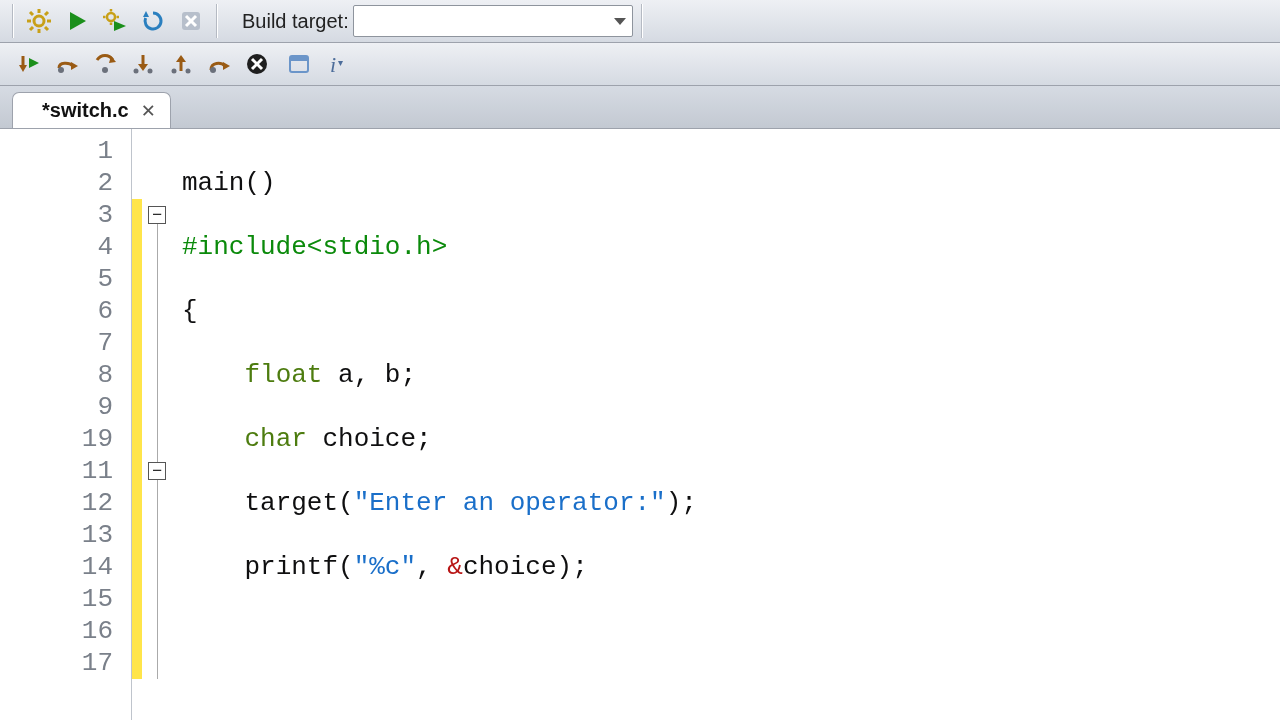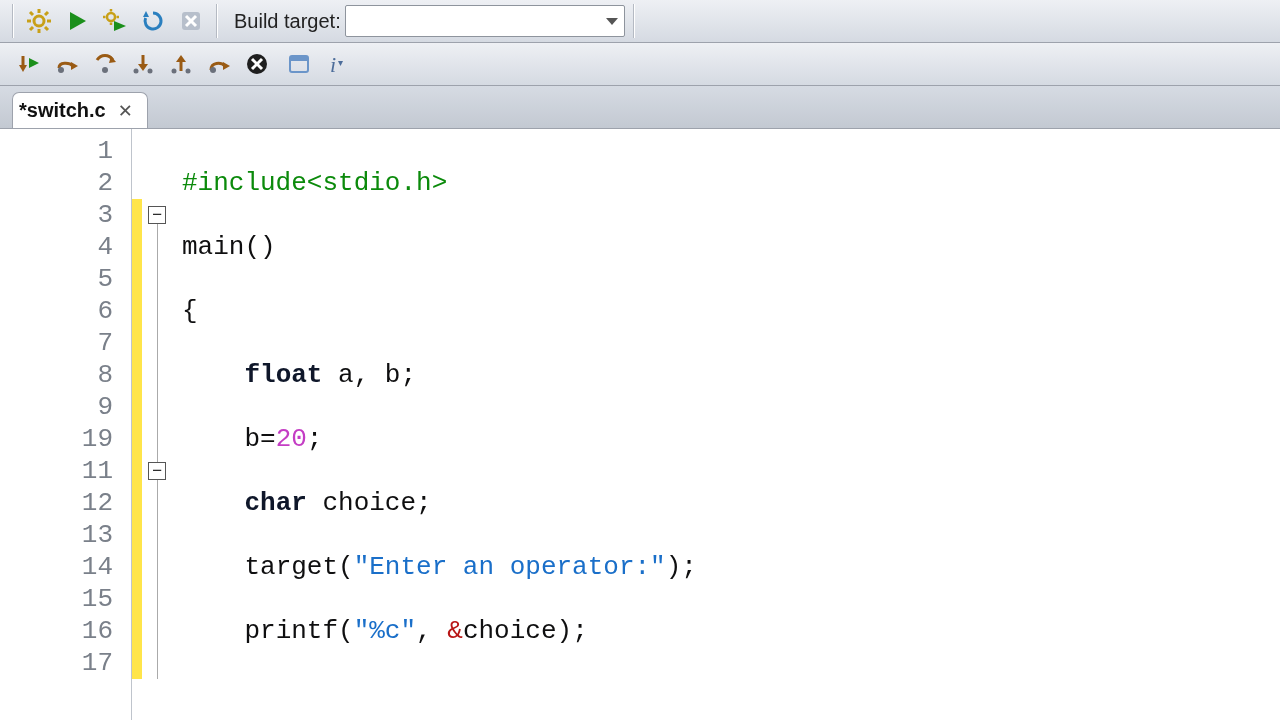--- a/index.html
+++ b/index.html
@@ -28,21 +28,21 @@
     width: 34px;
     height: 34px;
     display: inline-flex;
     align-items: center;
     justify-content: center;
     border-radius: 3px;
   }
   .bt-label {
     font-size: 20px;
     color: #222;
-    margin-left: 8px;
+    margin-left: 16px;
   }
   .bt-select {
     width: 280px;
     height: 32px;
     border: 1px solid #8e949d;
     background: #fff;
     display: flex;
     align-items: center;
     justify-content: flex-end;
     padding: 0 6px;
@@ -67,21 +67,21 @@
     display: flex;
     align-items: flex-end;
     background: linear-gradient(to bottom, #d6dbe3 0%, #c3c9d2 100%);
     padding: 6px 6px 0 12px;
     border-bottom: 1px solid #9da2ac;
   }
   .tab {
     display: flex;
     align-items: center;
     gap: 10px;
-    padding: 6px 12px 6px 6px;
+    padding: 6px 12px 6px 29px;
     border: 1px solid #9da2ac;
     border-bottom: none;
     border-top-left-radius: 7px;
     border-top-right-radius: 7px;
     background: #fff;
     font-size: 20px;
     font-weight: 700;
     color: #111;
   }
   .tab .x {
@@ -151,21 +151,21 @@
     height: 100%;
     background: #aaa;
   }
   .code {
     padding: 6px 0 6px 10px;
     white-space: pre;
     color: #0f0f10;
   }
   .code .row { height: 32px; }
   .tk-pre   { color: #0b8a0b; }      
-  .tk-kw    { color: #0f172a; font-weight: 700; }
+  .tk-kw    { color: #4d7c0f; font-weight: 400; }
   .tk-num   { color: #c43dc4; }
   .tk-str   { color: #1a6fc9; }
   .tk-op    { color: #b81616; }
 </style>
 </head>
 <body>
 
 <div class="toolbar">
   <div class="vsep"></div>
 
@@ -405,25 +405,24 @@
       </div>
     <div class="row">
         <div class="foldline"></div>
       </div>
     <div class="row">
         <div class="foldline" style="height:16px"></div>
       </div>
   </div>
 
   <div class="code">
+<div class="row"><span>main</span><span>()</span></div>
 <div class="row"><span class="tk-pre">#include</span><span class="tk-pre">&lt;stdio.h&gt;</span></div>
-<div class="row"><span>main</span><span>()</span></div>
 <div class="row"><span>{</span></div>
 <div class="row">    <span class="tk-kw">float</span><span> a, b;</span></div>
-<div class="row">    <span>b=</span><span class="tk-num">20</span><span>;</span></div>
 <div class="row">    <span class="tk-kw">char</span><span> choice;</span></div>
 <div class="row">    <span>target</span><span>(</span><span class="tk-str">"Enter an operator:"</span><span>);</span></div>
 <div class="row">    <span>printf</span><span>(</span><span class="tk-str">"%c"</span><span>, </span><span class="tk-op">&amp;</span><span>choice</span><span>);</span></div>
 
 
 
 
 
 
 

